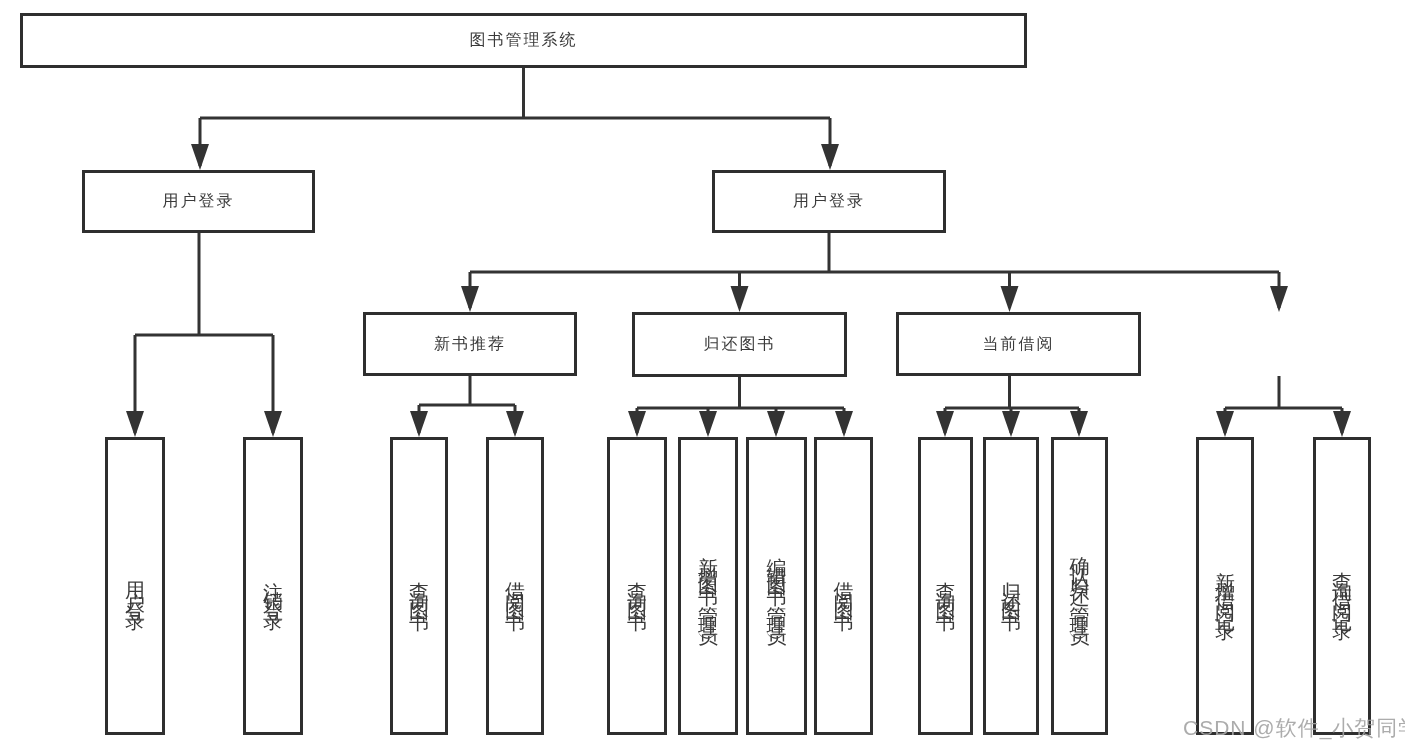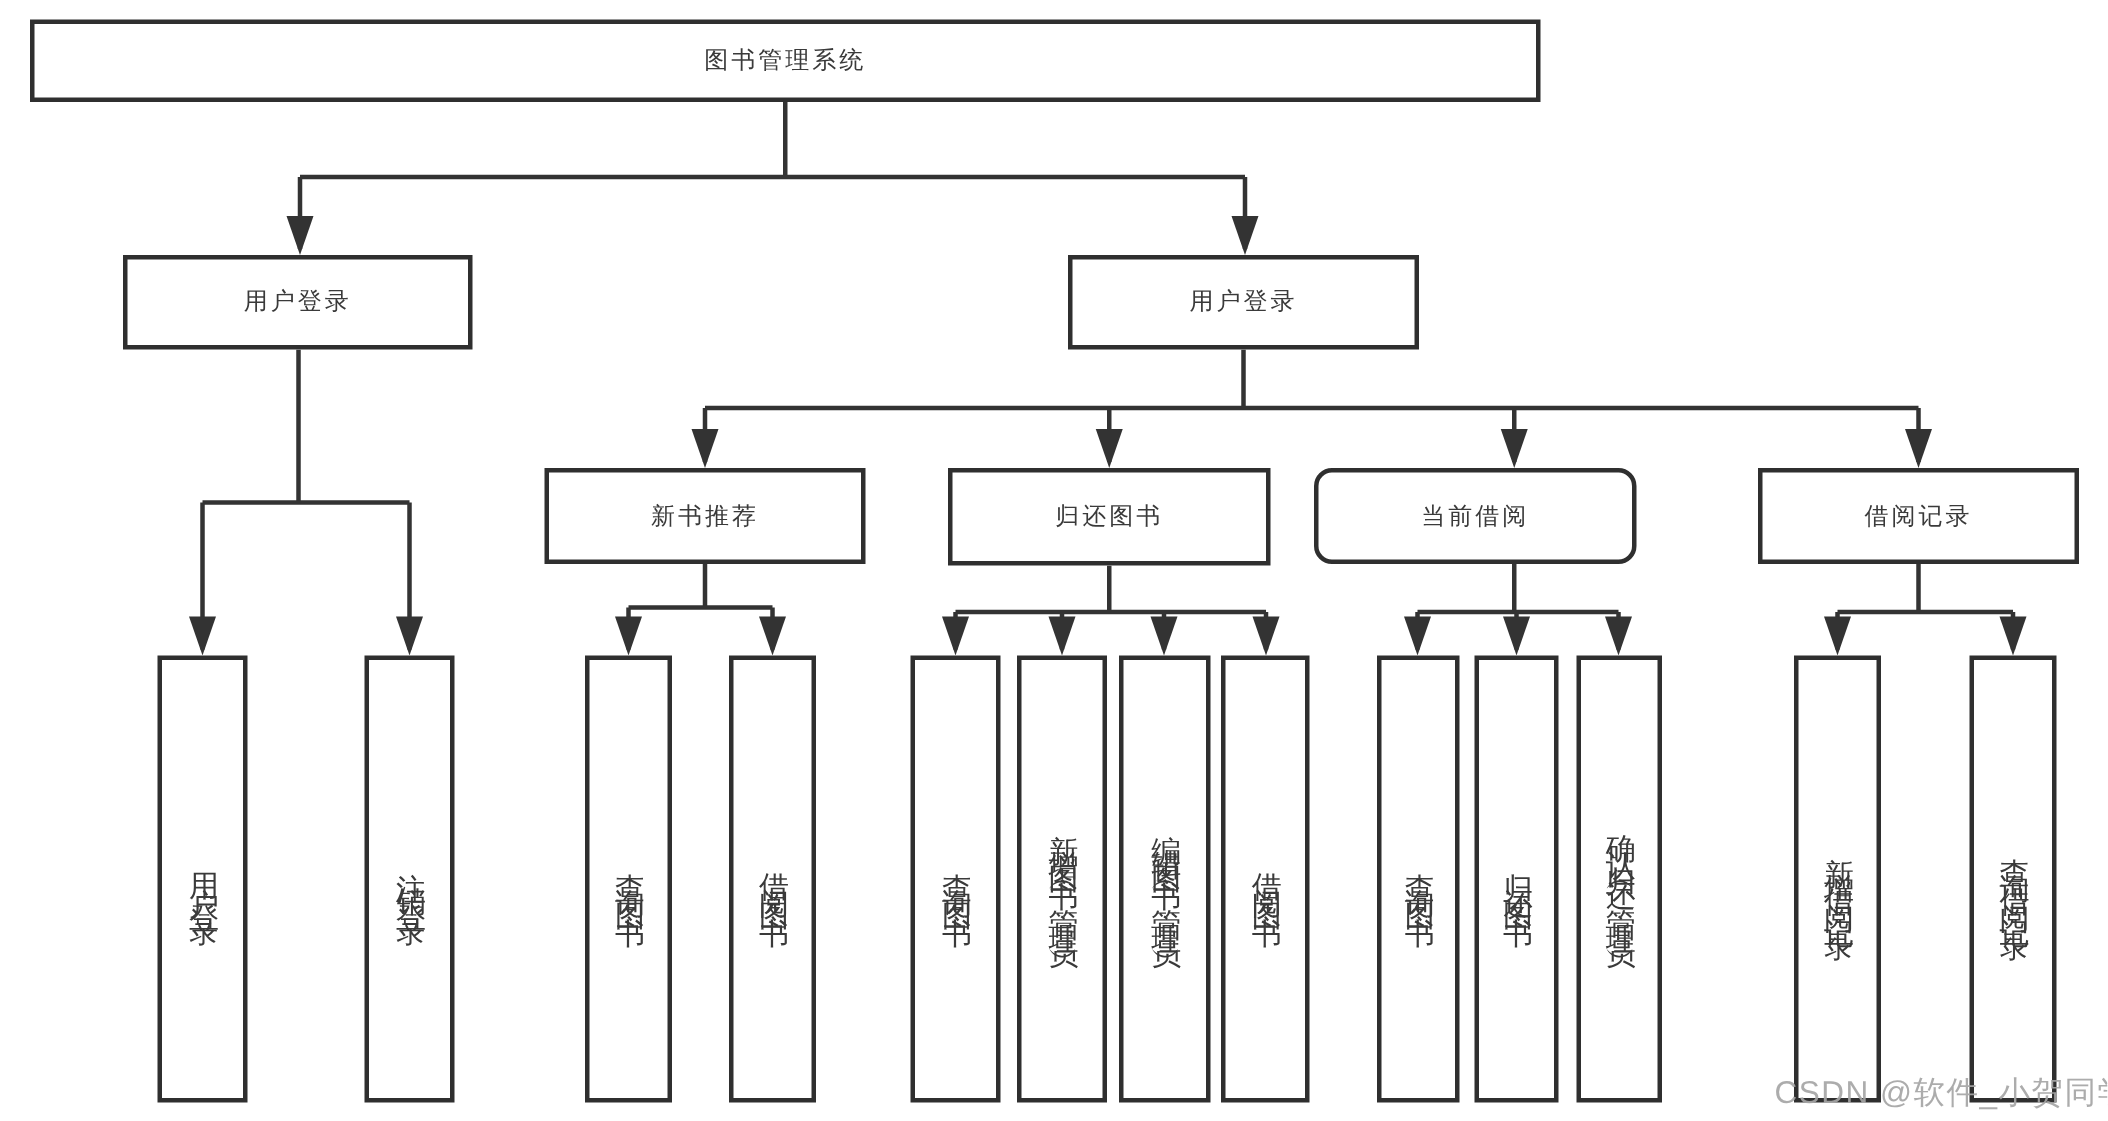--- a/index.html
+++ b/index.html
@@ -93,25 +93,22 @@
   <div class="box h" style="left:712px;top:170px;width:234px;height:63px;">
     <span>用户登录</span>
   </div>
 
   <div class="box h" style="left:363px;top:312px;width:214px;height:64px;">
     <span>新书推荐</span>
   </div>
   <div class="box h" style="left:632px;top:312px;width:215px;height:65px;">
     <span>归还图书</span>
   </div>
-  <div class="box h" style="left:876px;top:312px;width:215px;height:64px;border-radius:12px;">
+  <div class="box h" style="left:896px;top:312px;width:245px;height:64px;">
     <span>当前借阅</span>
-  </div>
-  <div class="box h" style="left:1172px;top:312px;width:214px;height:64px;">
-    <span>借阅记录</span>
   </div>
 
   <div class="box v" style="left:105px;top:437px;width:60px;height:298px;">
     <span>用户登录</span>
   </div>
   <div class="box v" style="left:243px;top:437px;width:60px;height:298px;">
     <span>注销登录</span>
   </div>
 
   <div class="box v" style="left:390px;top:437px;width:58px;height:298px;">

